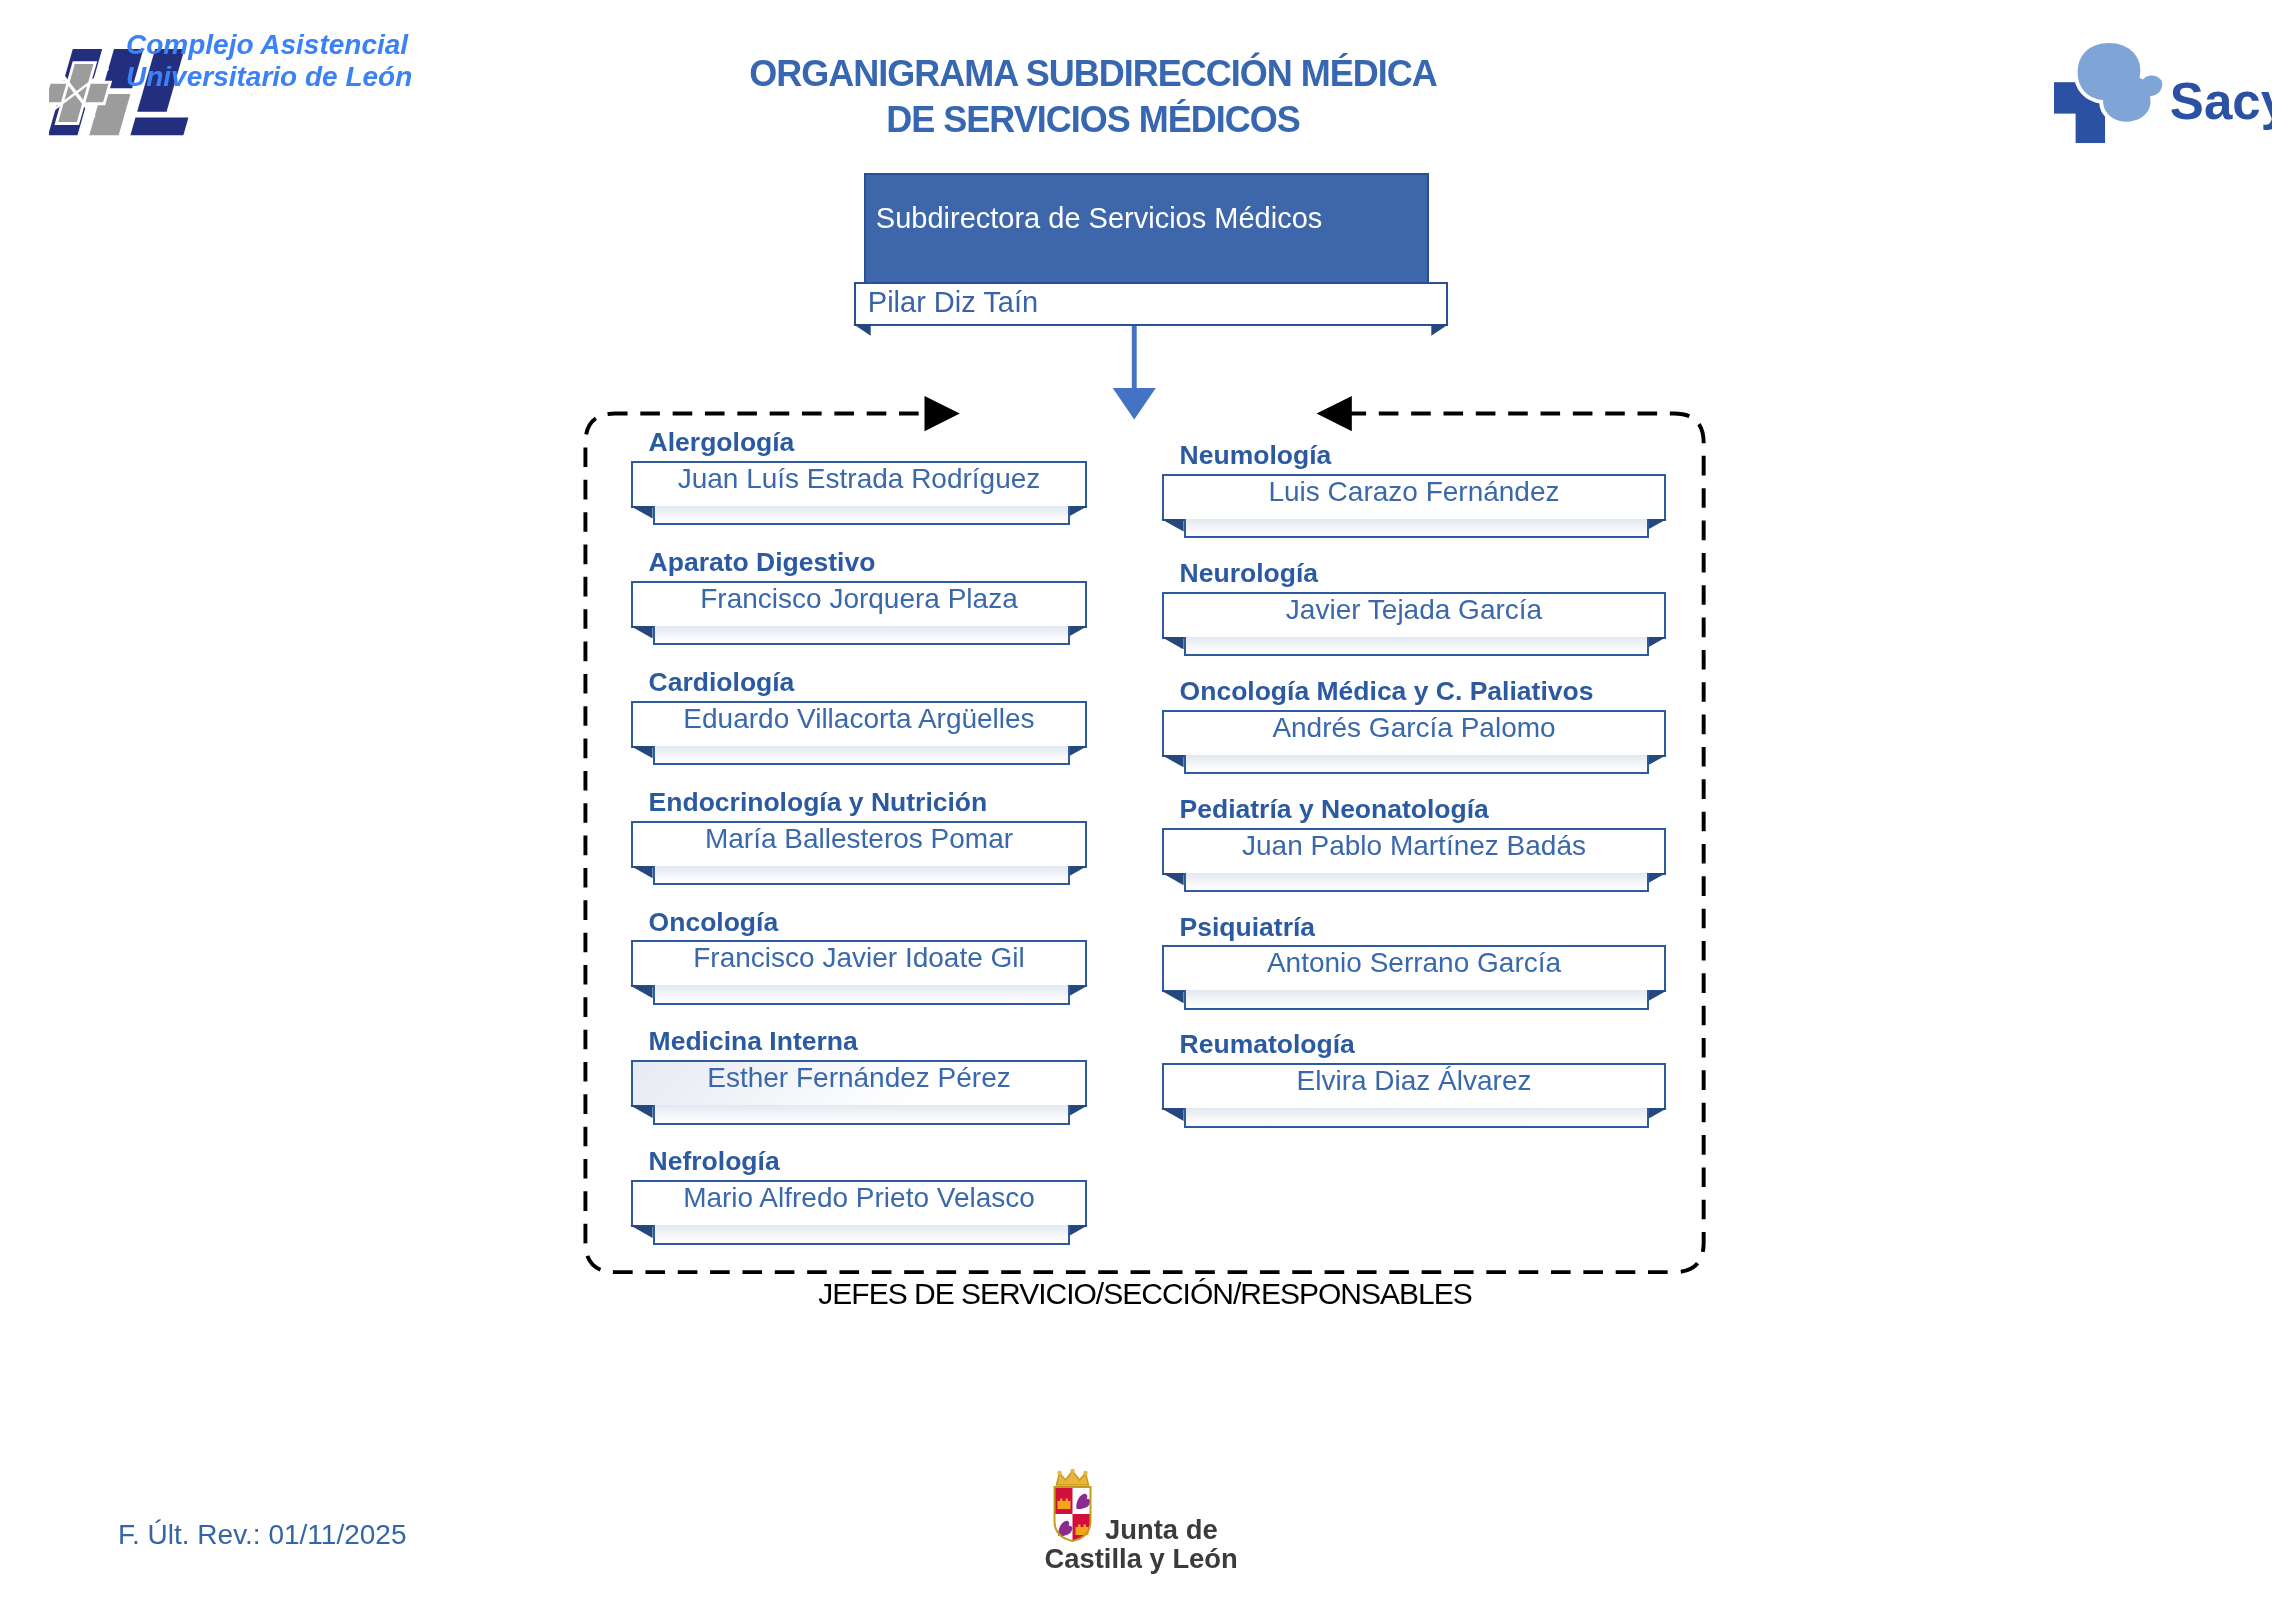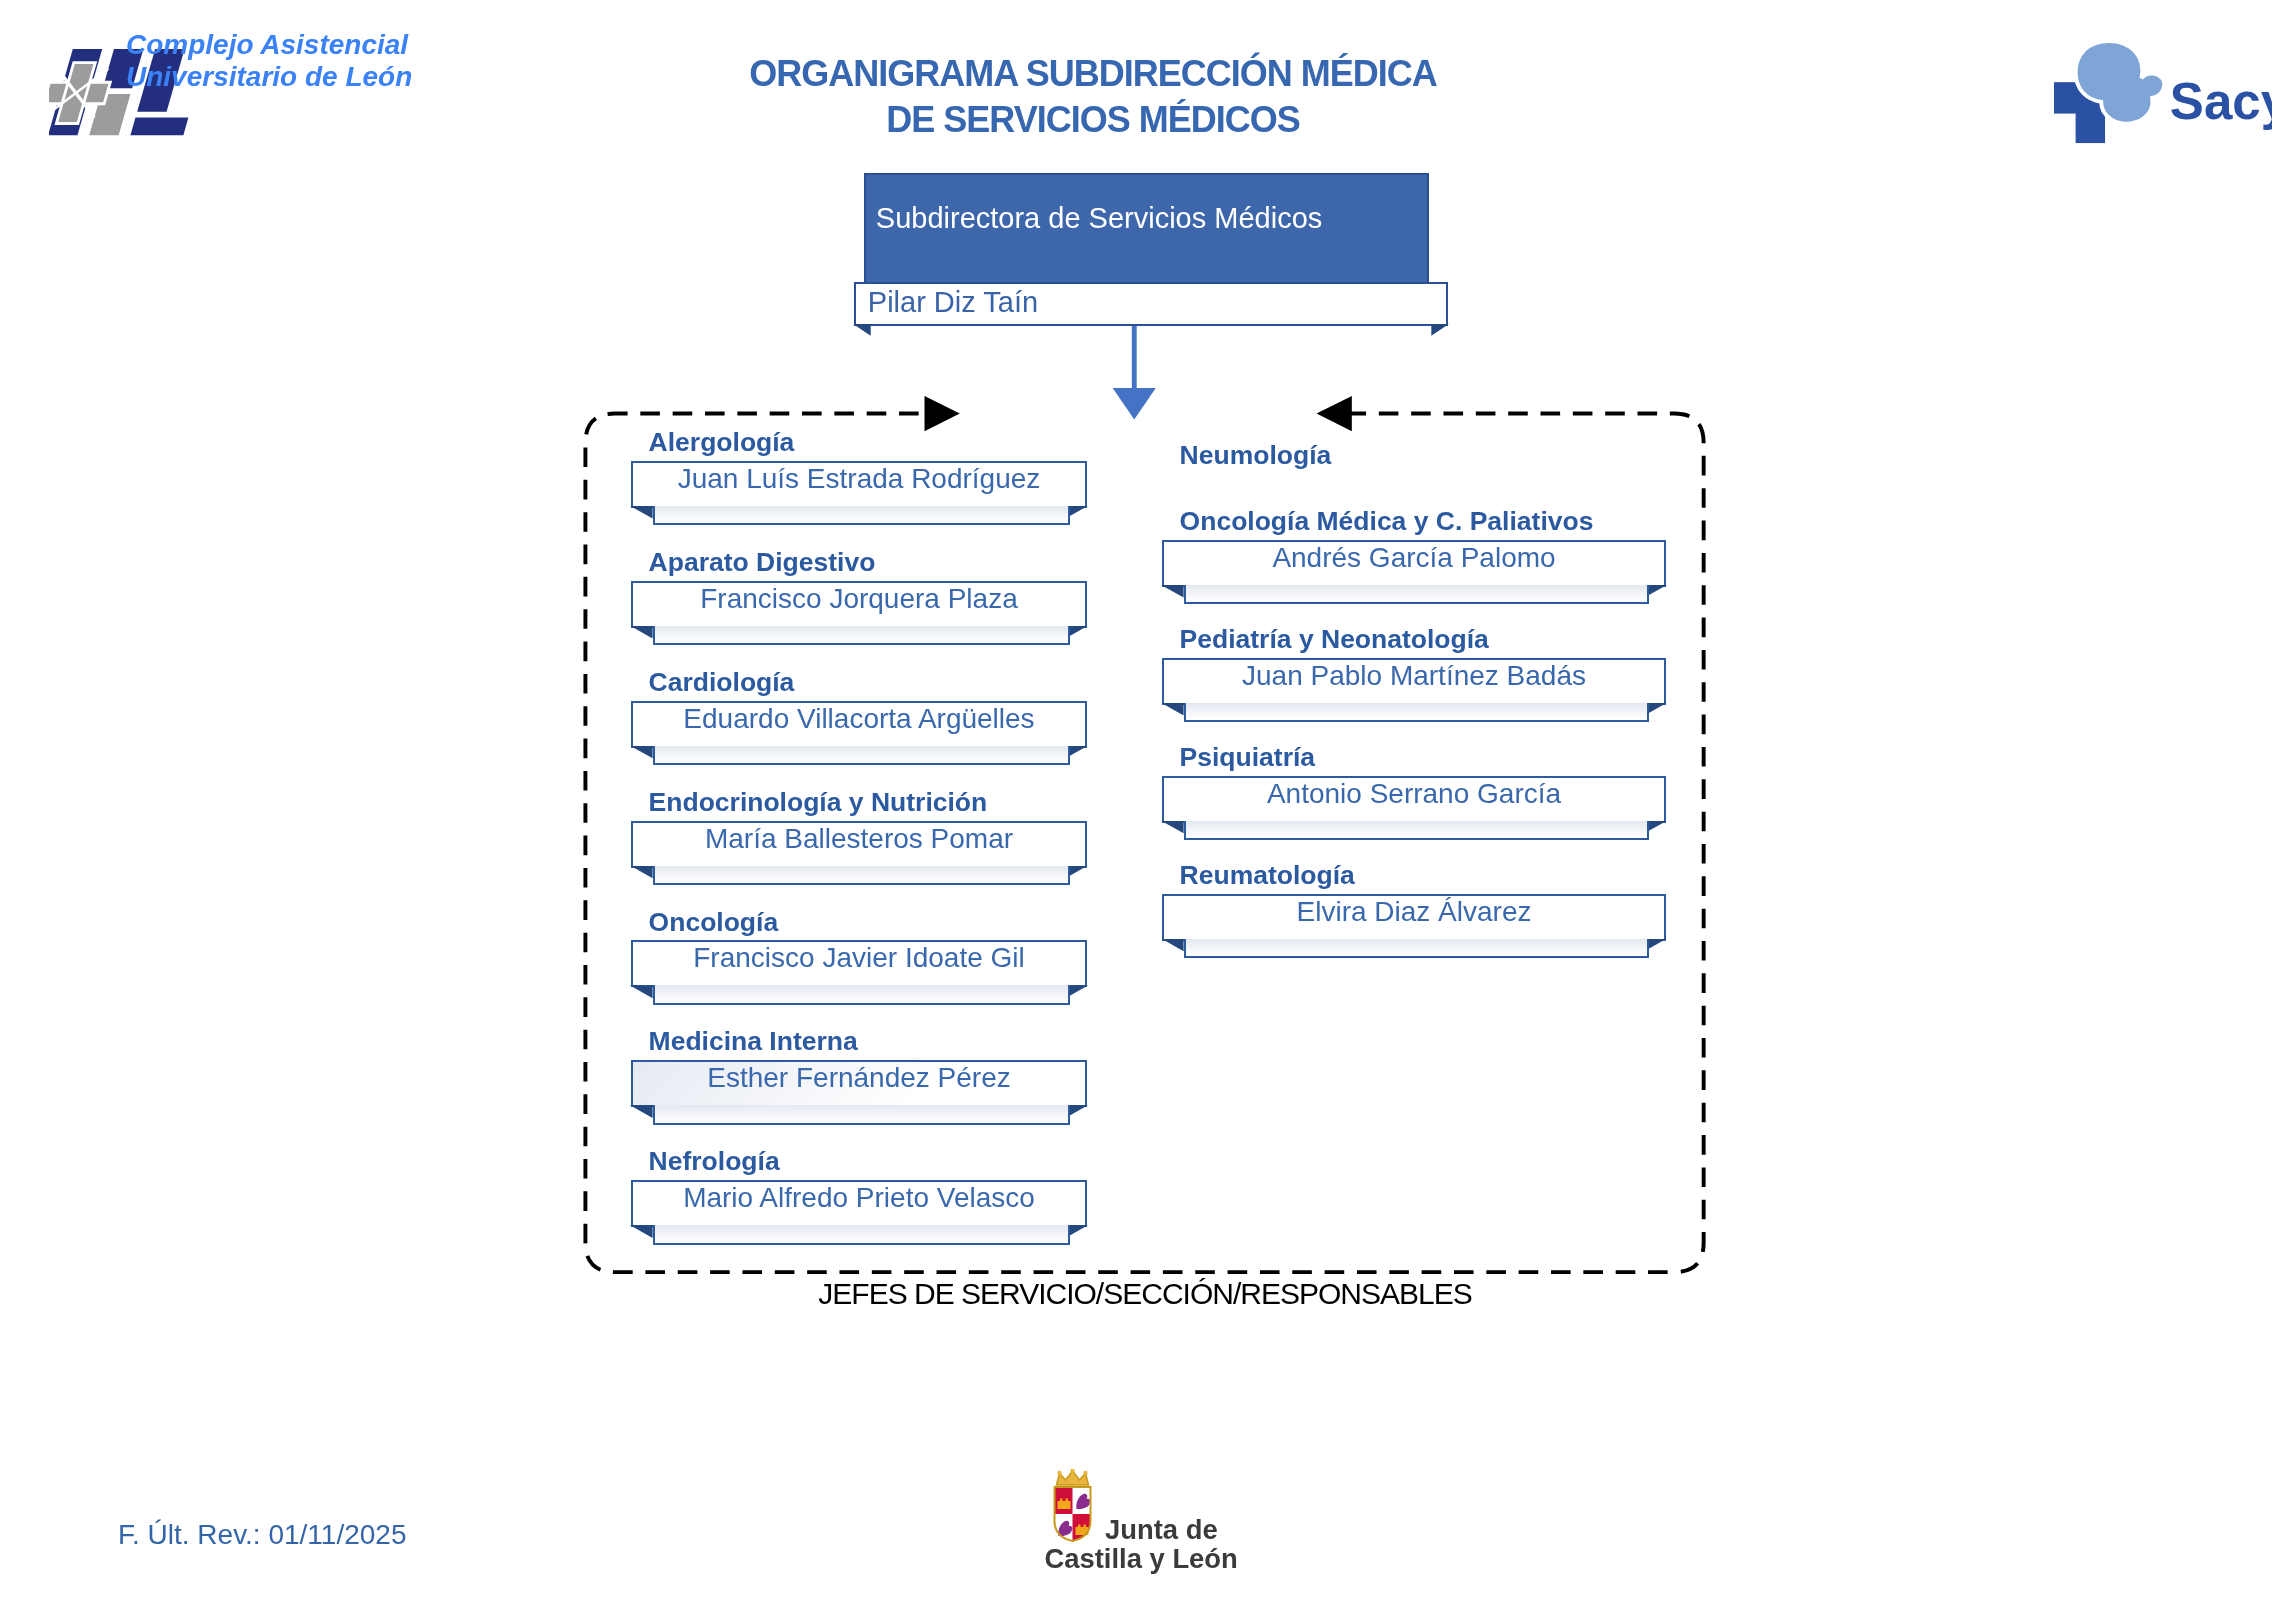--- a/index.html
+++ b/index.html
@@ -176,20 +176,35 @@
       <span class="fold fold-r"></span>
       <span class="entry-chief">Mario Alfredo Prieto Velasco</span>
       <span class="entry-tail"></span>
     </div>
   </div>
 </div>
 
 <div class="col col-right">
   <div class="entry">
     <div class="entry-heading">Neumología</div>
+    <div class="entry-box">
+      <span class="fold fold-l"></span>
+      <span class="fold fold-r"></span>
+      <span class="entry-chief">Luis Carazo Fernández</span>
+      <span class="entry-tail"></span>
+    </div>
+  </div>
+  <div class="entry">
+    <div class="entry-heading">Neurología</div>
+    <div class="entry-box">
+      <span class="fold fold-l"></span>
+      <span class="fold fold-r"></span>
+      <span class="entry-chief">Javier Tejada García</span>
+      <span class="entry-tail"></span>
+    </div>
   </div>
   <div class="entry">
     <div class="entry-heading">Oncología Médica y C. Paliativos</div>
     <div class="entry-box">
       <span class="fold fold-l"></span>
       <span class="fold fold-r"></span>
       <span class="entry-chief">Andrés García Palomo</span>
       <span class="entry-tail"></span>
     </div>
   </div>

